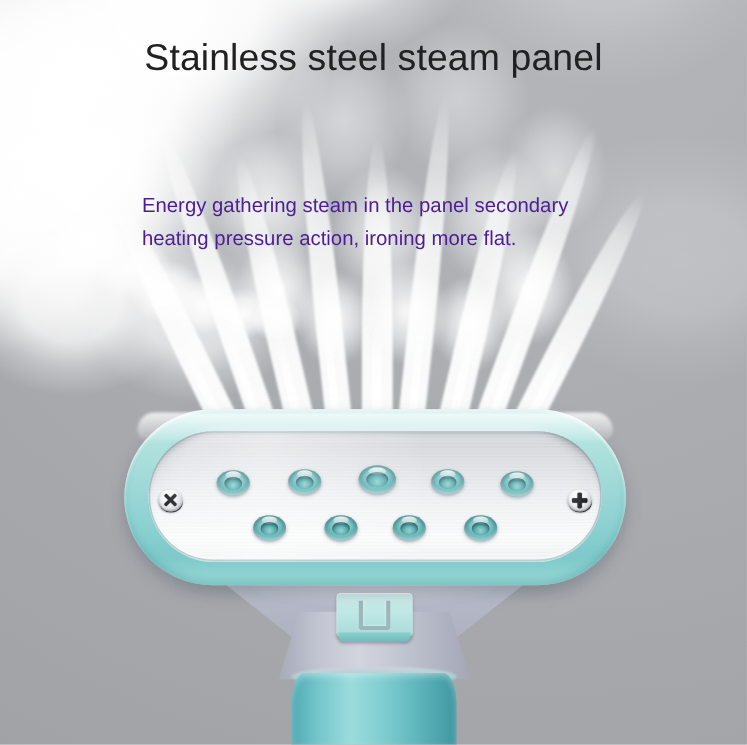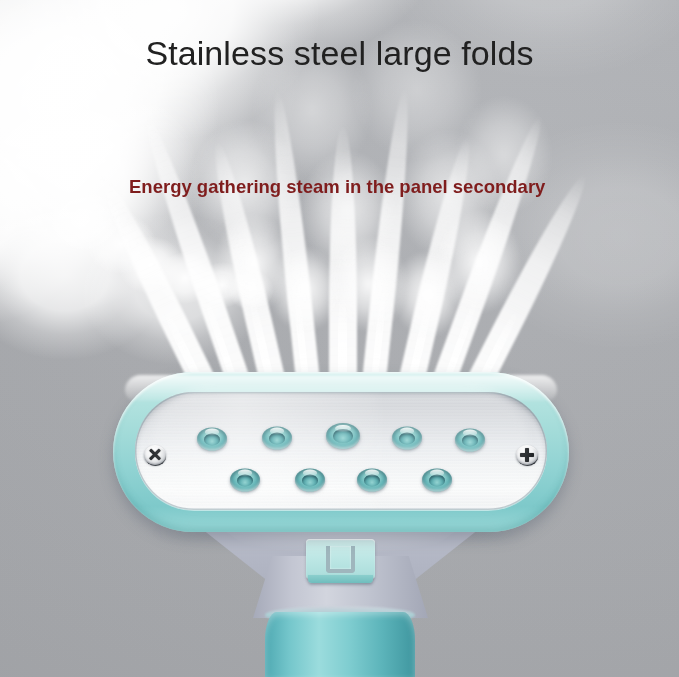--- a/index.html
+++ b/index.html
@@ -105,22 +105,22 @@
     font-weight: 400;
     color: #2a2a2a;
     white-space: nowrap;
   }
   .body-copy {
     position: absolute;
     left: 129px;
     top: 172px;
     font-size: 18.5px;
     line-height: 30px;
-    font-weight: 700;
-    color: #7f1d1d;
+    font-weight: 400;
+    color: #4c1d95;
     white-space: nowrap;
   }
 
   
   .head-wrap { position: absolute; left: 113px; top: 372px; width: 456px; height: 160px; }
 
   
   .bezel {
     position: absolute; inset: 0;
     border-radius: 80px;
@@ -385,23 +385,24 @@
     <div class="puff" style="left:436px; top:210px; width:86px; height:104px;"></div>
     <div class="puff" style="left:214px; top:214px; width:80px; height:98px;"></div>
     <div class="puff" style="left:300px; top:150px; width:96px; height:120px; opacity:.75;"></div>
     <div class="puff" style="left:396px; top:130px; width:104px; height:130px; opacity:.7;"></div>
     <div class="puff" style="left:456px; top:96px;  width:96px;  height:118px; opacity:.55;"></div>
     <div class="puff" style="left:190px; top:120px; width:110px; height:130px; opacity:.8;"></div>
     <div class="puff" style="left:252px; top:40px;  width:120px; height:140px; opacity:.5;"></div>
     <div class="puff" style="left:352px; top:20px;  width:130px; height:140px; opacity:.4;"></div>
   </div>
 
-  <div class="title">Stainless steel large folds</div>
+  <div class="title">Stainless steel steam panel</div>
   <div class="body-copy">
     <div>Energy gathering steam in the panel secondary</div>
+    <div>heating pressure action, ironing more flat.</div>
   </div>
 
   <div class="head-shadow"></div>
 
   <div class="collar"></div>
   <div class="collar-hi"></div>
   <div class="neck"></div>
   <div class="handle-top"></div>
   <div class="handle"></div>
 

